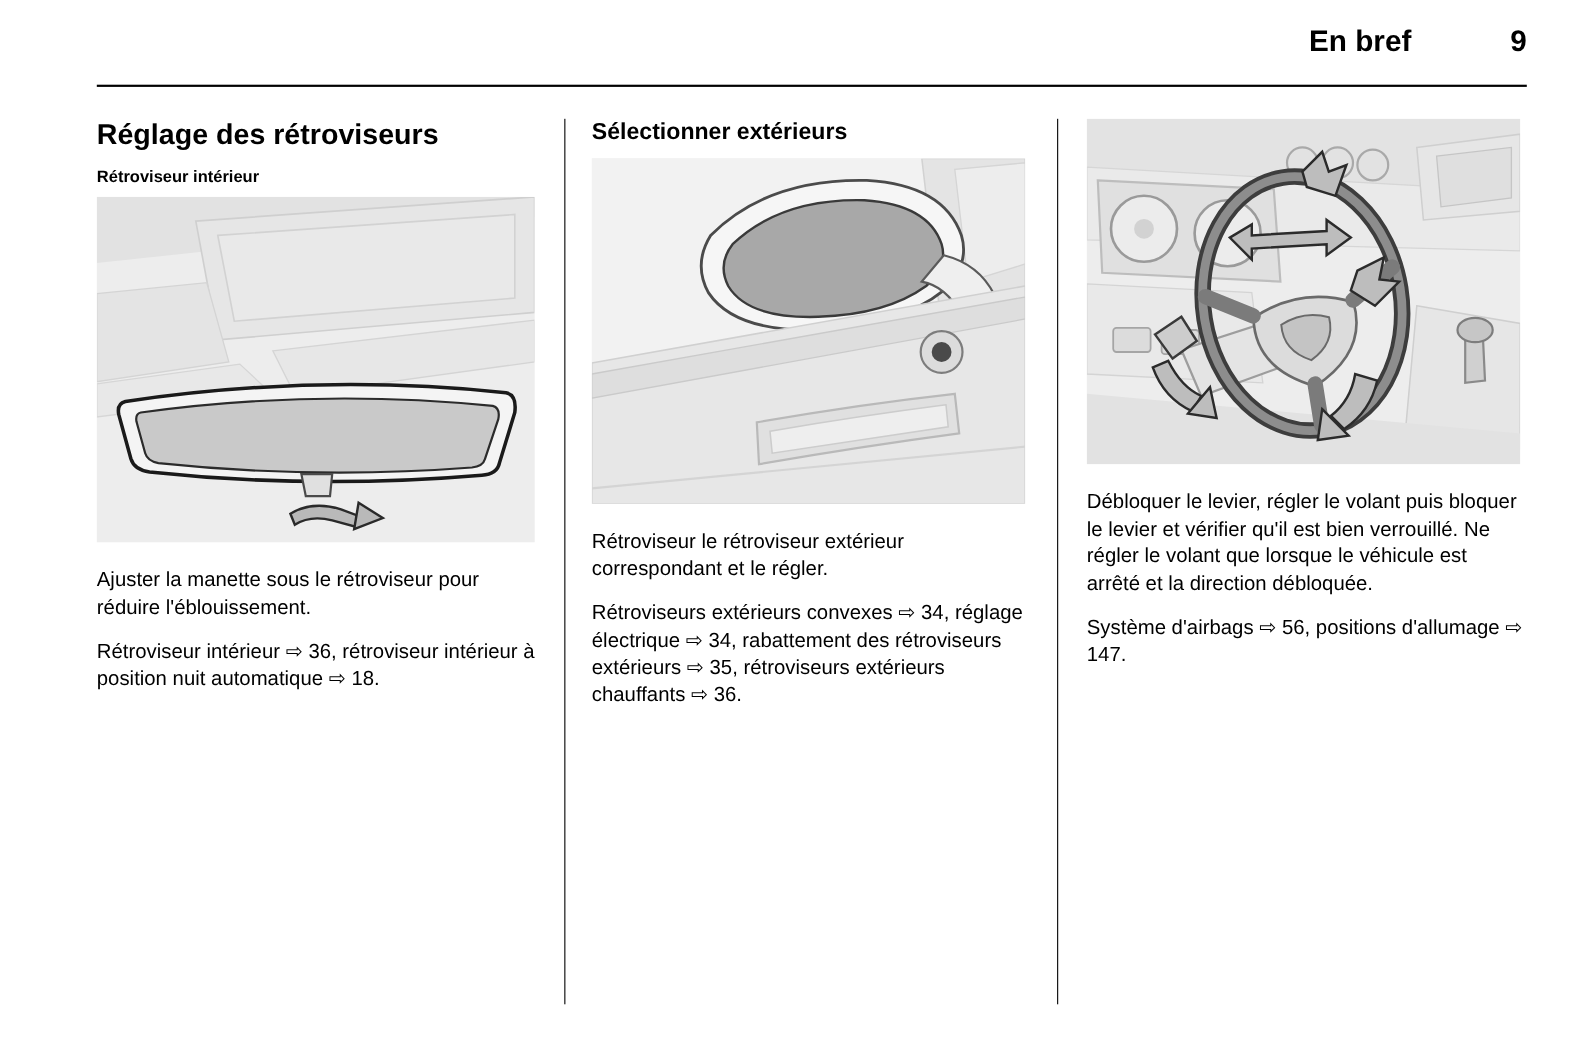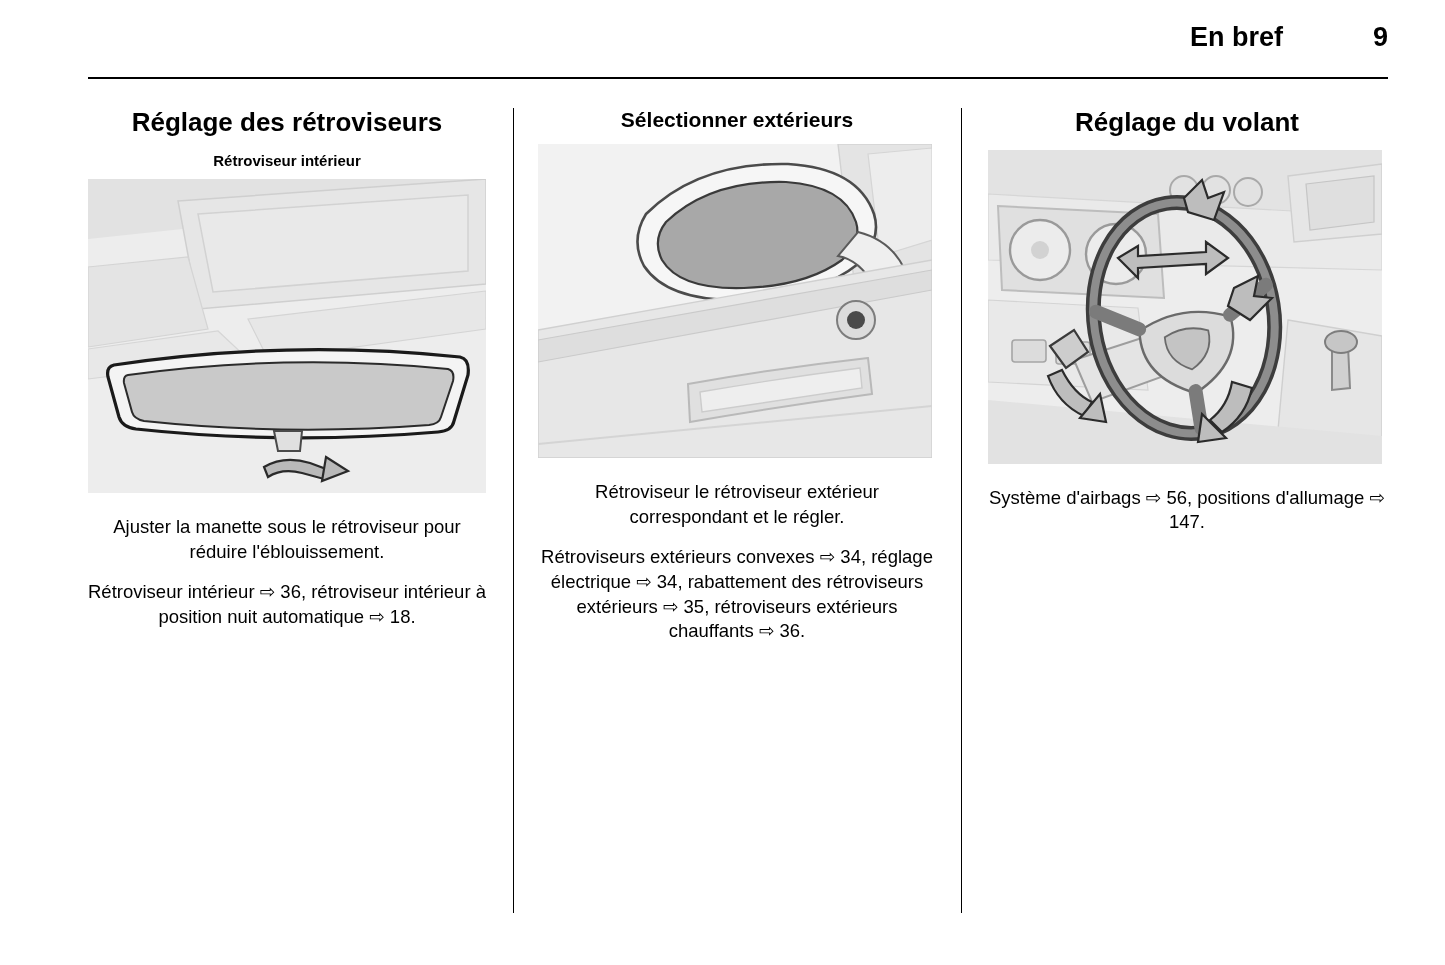--- a/index.html
+++ b/index.html
@@ -13,21 +13,20 @@
     font-family: "Liberation Sans", sans-serif;
     color: #000000;
     position: relative;
     overflow: hidden;
   }
   .page {
     position: absolute;
     left: 0; top: 0;
     width: 1445px;
     height: 965px;
-    text-align: center;
   }
 
   
   .header {
     position: absolute;
     left: 88px;
     top: 22px;
     width: 1300px;
     height: 58px;
   }
@@ -196,21 +195,20 @@
 
           <path d="M0 300 L394 262" stroke="#d4d4d4" stroke-width="2" fill="none"></path>
         </svg>
       </div>
 
       <p class="body">Rétroviseur le rétroviseur extérieur correspondant et le régler.</p>
       <p class="body">Rétroviseurs extérieurs convexes ⇨ 34, réglage électrique ⇨ 34, rabattement des rétroviseurs extérieurs ⇨ 35, rétroviseurs extérieurs chauffants ⇨ 36.</p>
     </div>
 
     <div class="col col-3">
-      <h1 class="col-title">Réglage du volant</h1>
 
       <div class="figure fig-wheel">
         <svg viewBox="0 0 394 314" preserveAspectRatio="xMidYMid slice">
           <rect x="0" y="0" width="394" height="314" fill="#ededed"></rect>
 
           <path d="M0 0 L394 0 L394 70 L0 46 Z" fill="#e3e3e3"></path>
           <path d="M0 44 L394 66 L394 120 L0 110 Z" fill="#eaeaea" stroke="#d6d6d6" stroke-width="1.2"></path>
 
           <path d="M10 56 L170 64 L176 148 L14 140 Z" fill="#e0e0e0" stroke="#bdbdbd" stroke-width="2"></path>
           <circle cx="52" cy="100" r="30" fill="#ececec" stroke="#9a9a9a" stroke-width="2.4"></circle>
@@ -253,17 +251,18 @@
           <path d="M130 108 L150 96 L150 106 L218 102 L218 92 L240 108 L218 124 L218 114 L150 118 L150 128 Z" fill="#bdbdbd" stroke="#2b2b2b" stroke-width="2.2"></path>
 
           <path d="M62 196 L86 180 L100 202 L78 218 Z" fill="#cdcdcd" stroke="#3a3a3a" stroke-width="2.2"></path>
           <path d="M74 220 Q86 244 104 252 L96 266 Q70 254 60 226 Z" fill="#bdbdbd" stroke="#2b2b2b" stroke-width="2.2"></path>
           <path d="M92 268 L112 244 L118 272 Z" fill="#bdbdbd" stroke="#2b2b2b" stroke-width="2.2"></path>
           <path d="M244 232 Q240 256 222 270 L234 282 Q258 266 264 238 Z" fill="#bdbdbd" stroke="#2b2b2b" stroke-width="2.2"></path>
           <path d="M214 264 L238 288 L210 292 Z" fill="#bdbdbd" stroke="#2b2b2b" stroke-width="2.2"></path>
         </svg>
       </div>
 
+      <p class="body">Débloquer le levier, régler le volant puis bloquer le levier et vérifier qu'il est bien verrouillé. Ne régler le volant que lorsque le véhicule est arrêté et la direction débloquée.</p>
       <p class="body">Système d'airbags ⇨ 56, positions d'allumage ⇨ 147.</p>
     </div>
 
   </div>
 </div>
 
 </body></html>

